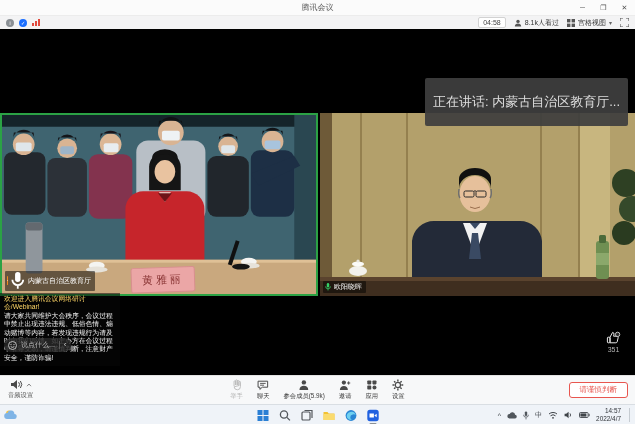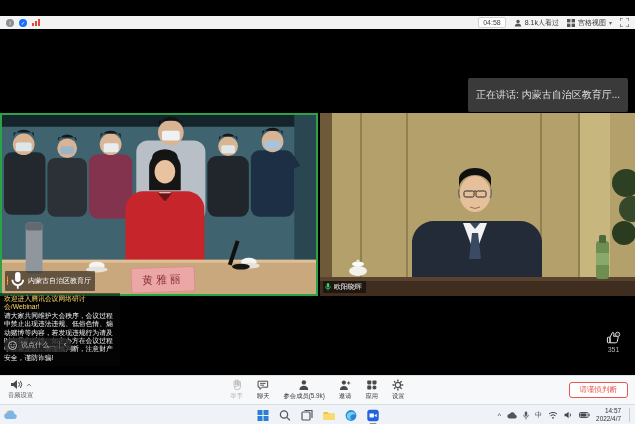--- a/index.html
+++ b/index.html
@@ -29,21 +29,21 @@
   
   .stage{position:absolute;top:29px;left:0;right:0;height:346px;background:#000;}
   .video{position:absolute;top:84px;height:183px;overflow:hidden;}
   .video svg{display:block;width:100%;height:100%;}
   .video-left{left:0;width:318px;box-sizing:border-box;border:2px solid #2ba245;}
   .video-right{left:320px;width:315px;}
   .participant-label{position:absolute;left:3px;bottom:3px;display:flex;align-items:center;gap:3px;
       background:rgba(0,0,0,0.5);padding:1px 4px 1px 2px;font-size:7px;color:#fff;border-radius:1px;white-space:nowrap;}
   .audio-box{width:9px;height:9px;border-radius:2px;background:#f08a1e;display:flex;align-items:center;justify-content:center;}
   .speaking-banner{position:absolute;top:49px;right:7px;background:rgba(62,62,62,0.93);color:#dedede;
-      font-size:10px;padding:10px 8px;border-radius:2px;white-space:nowrap;}
+      font-size:13px;padding:15px 8px;border-radius:2px;white-space:nowrap;}
   .welcome{position:absolute;left:0;top:264px;width:120px;background:rgba(8,8,8,0.55);
       padding:2px 4px 4px 4px;box-sizing:border-box;font-size:6.8px;line-height:8.4px;}
   .welcome .headline{color:#ffd666;}
   .welcome .body{color:#f2f2f2;}
   .chat-pill{position:absolute;left:4px;top:309px;height:14px;background:rgba(40,40,40,0.85);
       border-radius:7px;display:flex;align-items:center;padding:0 4px;gap:4px;}
   .chat-pill .ph{font-size:7px;color:#b7b7b7;}
   .chat-pill .divider{width:1px;height:8px;background:#5a5a5a;}
   .chat-pill .collapse{font-size:8px;color:#cfcfcf;line-height:1;}
   .like-widget{position:absolute;right:14px;top:302px;display:flex;flex-direction:column;align-items:center;gap:1px;}
@@ -71,20 +71,28 @@
   .tray .glyph{font-size:7px;color:#3f4449;}
   .tray svg{display:block;}
   .clock{text-align:right;font-size:6.4px;line-height:7.6px;color:#2f3338;}
   .show-desktop{width:2px;height:14px;border-left:1px solid #c6ccd2;margin-left:2px;}
 </style>
 </head>
 <body>
 
 <div class="app">
 
+  <div class="titlebar">
+    <span class="title">腾讯会议</span>
+    <div class="win-controls">
+      <span class="win-btn">─</span>
+      <span class="win-btn">❐</span>
+      <span class="win-btn">✕</span>
+    </div>
+  </div>
 
   <div class="subbar">
     <div class="subbar-left">
       <span class="dot gray">i</span>
       <span class="dot blue">✓</span>
       <span class="signal">
         <i style="height:3px"></i>
           <i style="height:5px"></i>
           <i style="height:7px"></i>
       </span>

